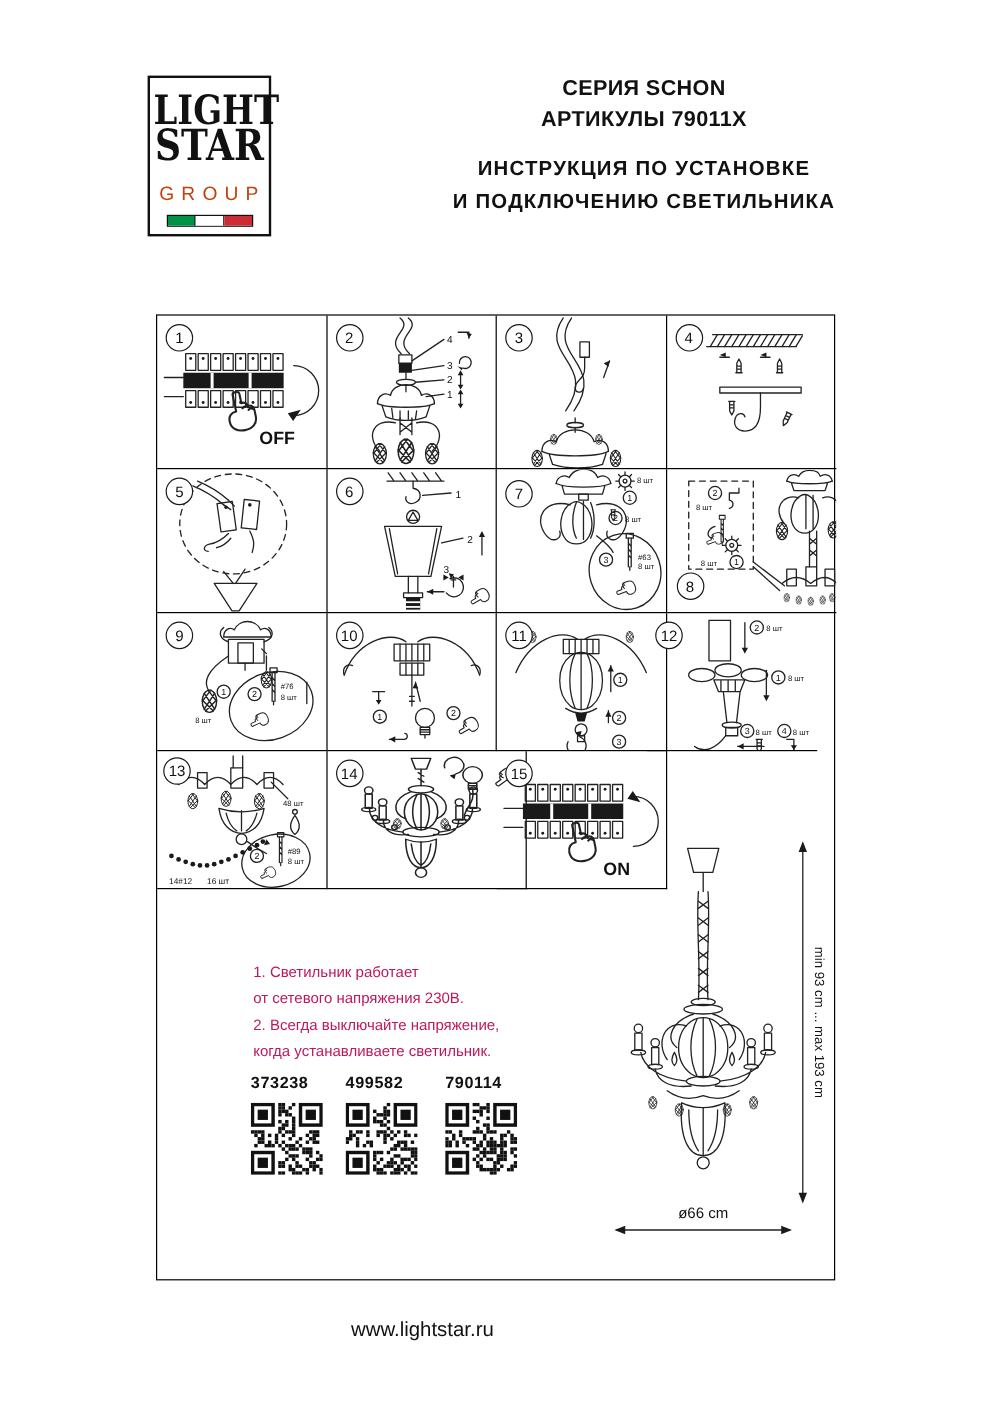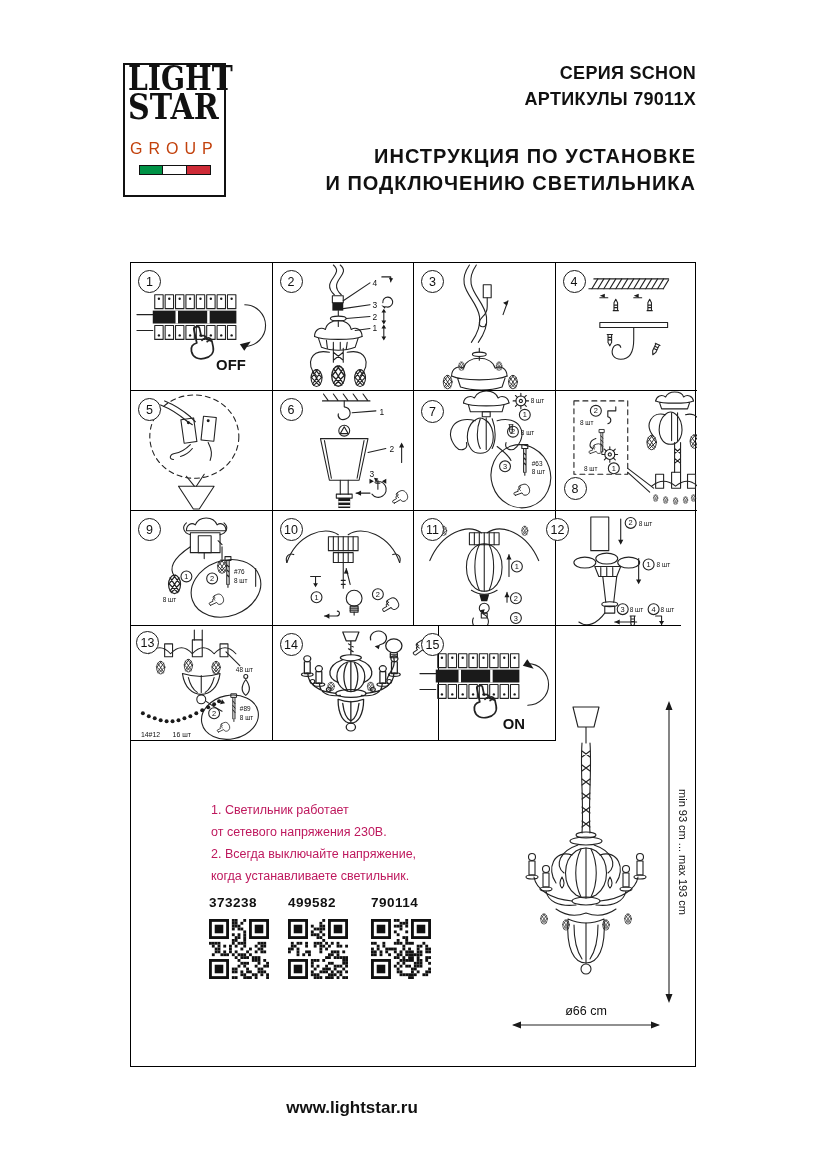--- a/index.html
+++ b/index.html
@@ -1,50 +1,50 @@
 <!DOCTYPE html>
 <html><head>
 <meta charset="utf-8">
 <style>
   *{box-sizing:border-box;margin:0;padding:0}
   html,body{width:826px;height:1169px}
   body{position:relative;background:#fff;color:#111;font-family:"Liberation Sans",sans-serif;overflow:hidden}
   
-  .logo{position:absolute;left:123px;top:63px;width:103px;height:134px;border:2px solid #111;padding-top:0}
+  .logo{position:absolute;left:123px;top:63px;width:103px;height:134px;border:2px solid #111;text-align:center;padding-top:14px}
   .logo-l1,.logo-l2{font-family:"DejaVu Serif",serif;font-weight:bold;line-height:.92;letter-spacing:0;transform:scale(.94,1.12);color:#111}
   .logo-l1{font-size:30px}
   .logo-l2{font-size:32px}
   .logo-l3{font-size:16px;letter-spacing:6px;margin-top:18px;margin-left:5px;color:#c2410c}
   .flag{display:flex;width:72px;height:10px;margin:7px auto 0;border:1px solid #111}
   .flag span{flex:1;border-right:1px solid #111}
   .flag span:last-child{border-right:none}
   .fg{background:#009246}.fw{background:#fff}.fr{background:#ce2b37}
   
-  .head-right{position:absolute;right:130px;top:60px;text-align:right}
+  .head-right{position:absolute;right:130px;top:60px;text-align:center}
   .hr-series,.hr-articles{font-size:18px;font-weight:bold;line-height:26px;letter-spacing:.3px}
-  .hr-title{margin-top:31px;font-size:20px;font-weight:bold;line-height:27px;letter-spacing:1px}
+  .hr-title{margin-top:15px;font-size:17px;font-weight:bold;line-height:27px;letter-spacing:1px}
   
   .panel{position:absolute;left:130px;top:262px;width:566px;height:805px;border:1.6px solid #000}
   .cell{position:absolute;overflow:hidden}
   .br{border-right:1.5px solid #000}
   .bb{border-bottom:1.5px solid #000}
   .badge{position:absolute;left:7px;top:7px;width:23px;height:23px;border:1.3px solid #1a1a1a;border-radius:50%;display:flex;align-items:center;justify-content:center;font-size:12.5px;background:#fff;z-index:2}
   .art{position:absolute;left:0;top:0;width:100%;height:100%}
   .ln,.ln *{stroke:#222;stroke-width:1.1;fill:none;stroke-linecap:round;stroke-linejoin:round}
   .fb{fill:#1a1a1a !important;stroke:none !important}
   .wb{fill:#fff !important;stroke:none !important}
   svg text{font-family:"Liberation Sans",sans-serif;fill:#111;stroke:none !important}
   .b{font-weight:bold}
   
   .bottom{position:absolute;left:0;top:478px;width:566px;height:327px}
   .notes{position:absolute;left:80px;top:58px;font-size:12.5px;line-height:22px;color:#be185d}
   .qr-block{position:absolute;top:154px;width:64px}
   .qr-label{font-size:13.5px;font-weight:bold;letter-spacing:.5px;margin-bottom:9px}
   .qr{width:60px;height:60px;display:block}
-  .footer{position:absolute;left:0;top:1098px;width:704px;text-align:center;font-size:17px;font-weight:bold}
+  .footer{position:absolute;left:0;top:1098px;width:704px;text-align:center;font-size:17px;font-weight:normal}
 </style>
 </head>
 <body>
 
 <svg width="0" height="0" style="position:absolute" aria-hidden="true">
 <defs>
   <g id="cr">
         <ellipse rx="5.5" ry="8.5"></ellipse>
         <path d="M-4,-6 L4,6 M-5.5,-1 L3,7.5 M-1,-8.5 L5,-0.5 M4,-6 L-4,6 M5.5,-1 L-3,7.5 M1,-8.5 L-5,-0.5"></path>
       </g>

